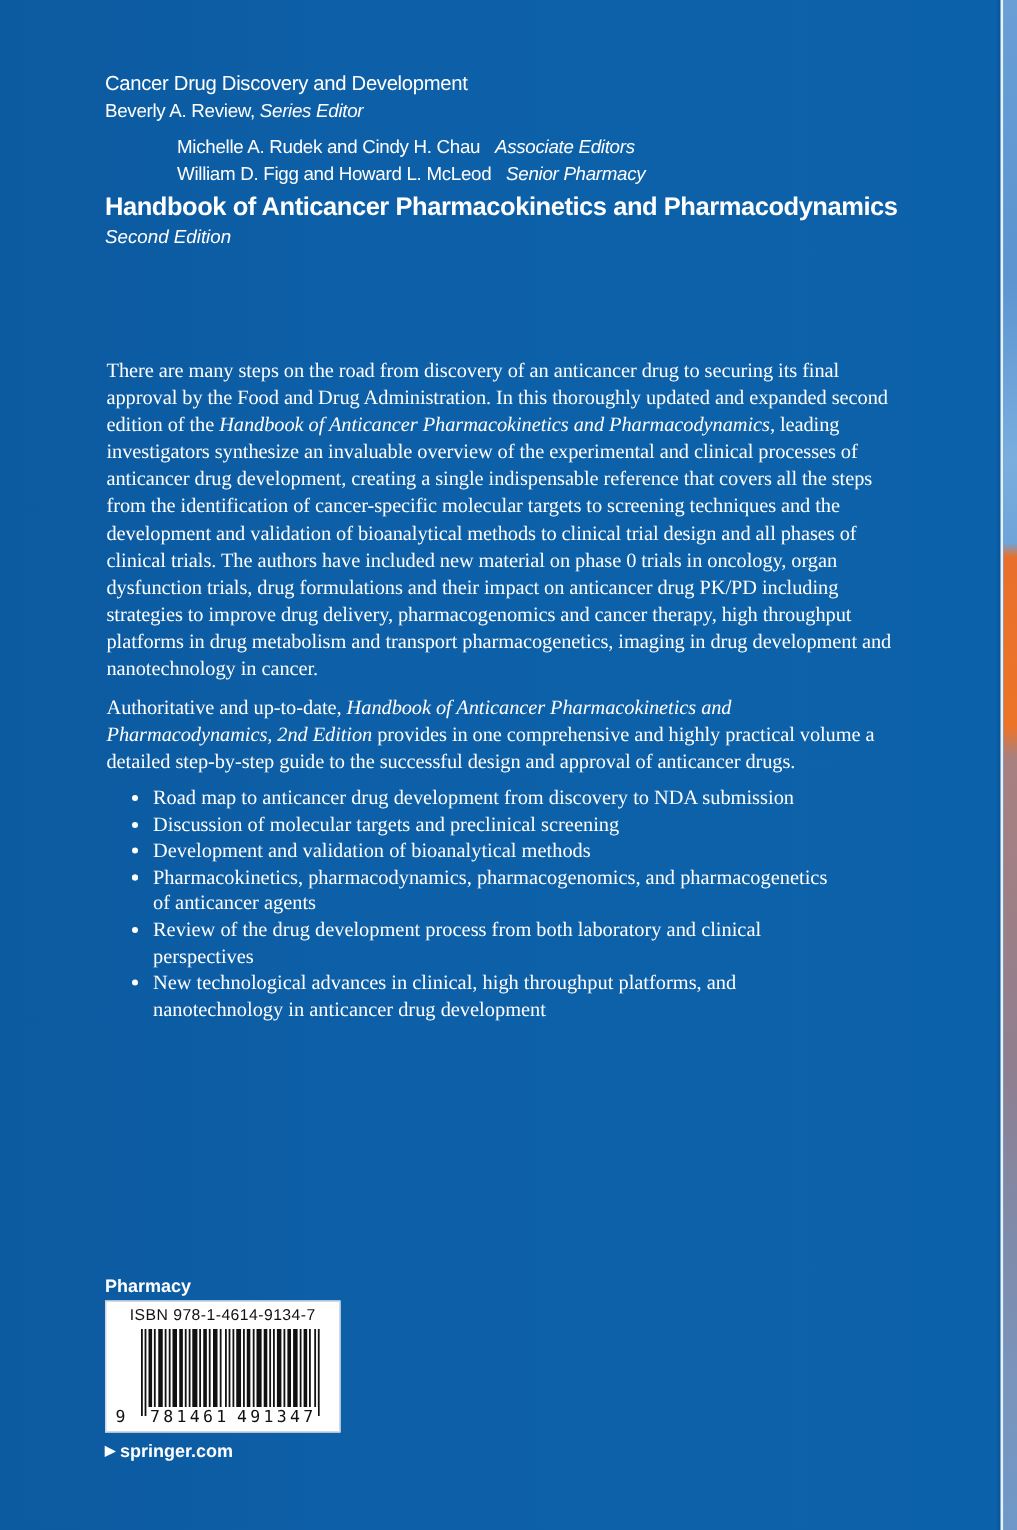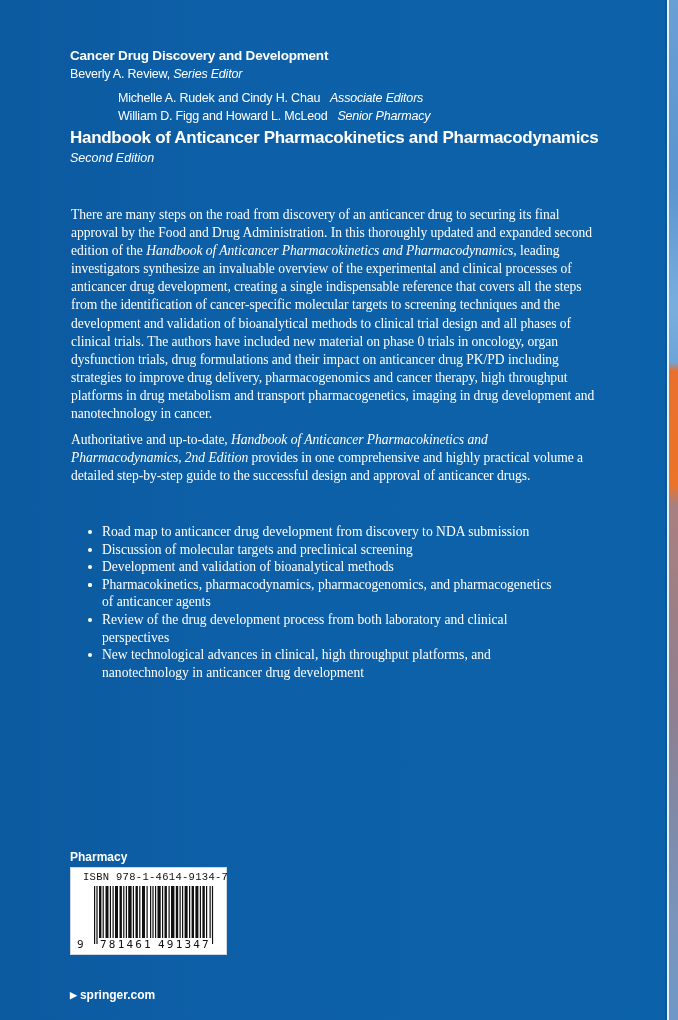--- a/index.html
+++ b/index.html
@@ -22,24 +22,24 @@
       background: #0a579b;
     }
     .spine {
       position: absolute; left: 669px; top: 0; width: 9px; height: 1020px;
       background: linear-gradient(180deg,
         #6a9fd6 0%, #5b94cf 18%, #7aaedf 30%, #6ea4d8 35.5%,
         #e9702c 36.4%, #ec7428 47.5%,
         #a98080 49.5%, #9c7f86 60%, #8f7f90 70%, #7f8aa8 80%, #7a94bb 90%, #6f98c8 100%);
     }
     .sans { font-family: "Liberation Sans", sans-serif; }
-    .serif { font-family: "Liberation Serif", serif; }
+    .serif { font-family: "Liberation Serif", serif; margin-top: 32px; }
 
     .header { position: absolute; left: 70px; top: 46px; }
-    .series-title { font-size: 13.5px; font-weight: bold; letter-spacing: -0.2px; line-height: 19px; }
+    .series-title { font-size: 13.5px; font-weight: normal; letter-spacing: -0.2px; line-height: 19px; }
     .series-editor { font-size: 12.5px; line-height: 19px; letter-spacing: -0.2px; }
     .editors { margin-top: 5px; font-size: 12.5px; line-height: 18px; letter-spacing: -0.2px; margin-left: 48px; }
     .book-title { font-size: 17px; font-weight: bold; line-height: 24px; letter-spacing: -0.3px; margin-top: 1px; }
     .edition { font-size: 12.5px; font-style: italic; line-height: 17px; }
     i.role { font-style: italic; }
 
     .body-text {
       position: absolute; left: 71px; top: 206px; width: 525px;
       font-size: 13.6px; line-height: 18.1px; letter-spacing: -0.05px;
     }
@@ -56,34 +56,34 @@
       position: absolute; left: 2px; top: 7px; width: 4px; height: 4px;
       background: #ffffff; border-radius: 50%;
     }
 
     .category { position: absolute; left: 70px; top: 850px; font-size: 12px; font-weight: bold; }
     .barcode-box {
       position: absolute; left: 70px; top: 867px; width: 155px; height: 86px;
       background: #ffffff; border: 1px solid #cfd8e3;
     }
     .isbn-label {
-      position: absolute; left: 12px; top: 3px; width: 155px; text-align: left;
-      font-family: Liberation Mono, monospace; font-size: 10.5px; color: #111;
+      position: absolute; left: 0; top: 3px; width: 155px; text-align: center;
+      font-family: Liberation Sans, sans-serif; font-size: 10.5px; color: #111;
       letter-spacing: 0.3px;
     }
     .bars { position: absolute; left: 23px; top: 18px; width: 120px; height: 58px; }
     .bar-digits {
       position: absolute; left: 0; top: 70px; width: 155px;
       font-family: "DejaVu Sans Mono", monospace; font-size: 11px; color: #111;
     }
     .bar-digits .d0 { position: absolute; left: 6px; }
     .bar-digits .d1 { position: absolute; left: 28px; letter-spacing: 2.2px; background: #fff; padding: 0 1px; }
     .bar-digits .d2 { position: absolute; left: 86px; letter-spacing: 2.2px; background: #fff; padding: 0 1px; }
 
-    .website { position: absolute; left: 70px; top: 988px; font-size: 12px; font-weight: bold; text-align: center; }
+    .website { position: absolute; left: 70px; top: 960px; font-size: 12px; font-weight: bold; text-align: center; }
     .website .arrow { font-size: 9px; margin-right: 3px; vertical-align: 1px; }
   </style>
 </head>
 <body>
 
 <div class="cover"></div>
 <div class="spine-gap"></div>
 <div class="spine-line"></div>
 <div class="spine"></div>
 

